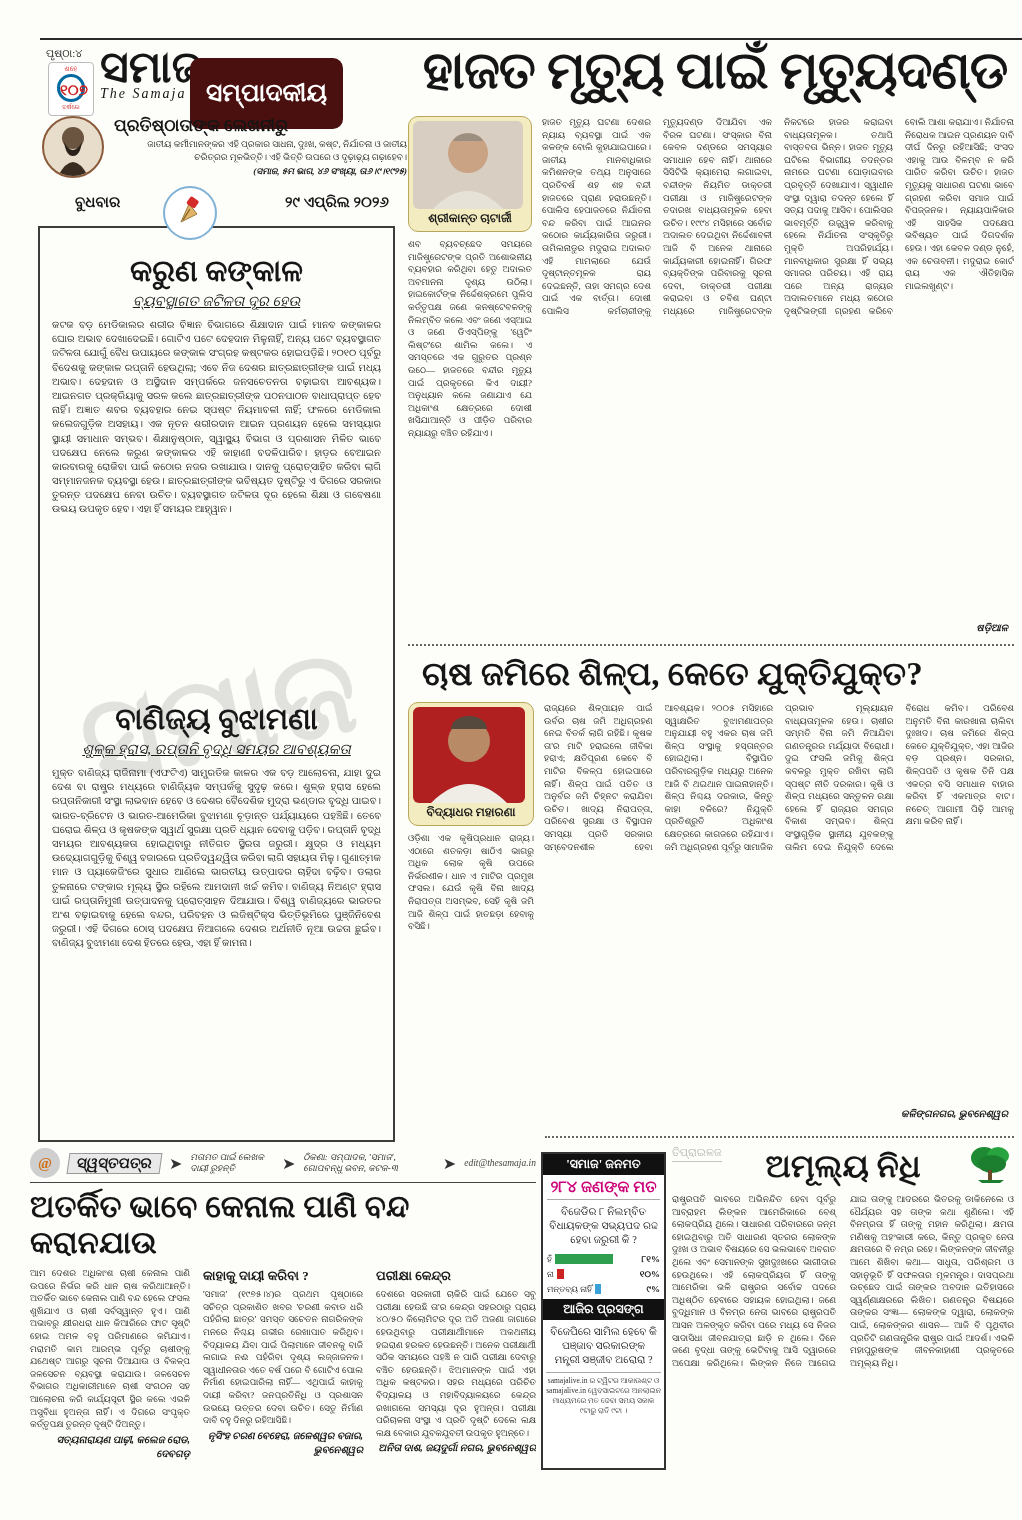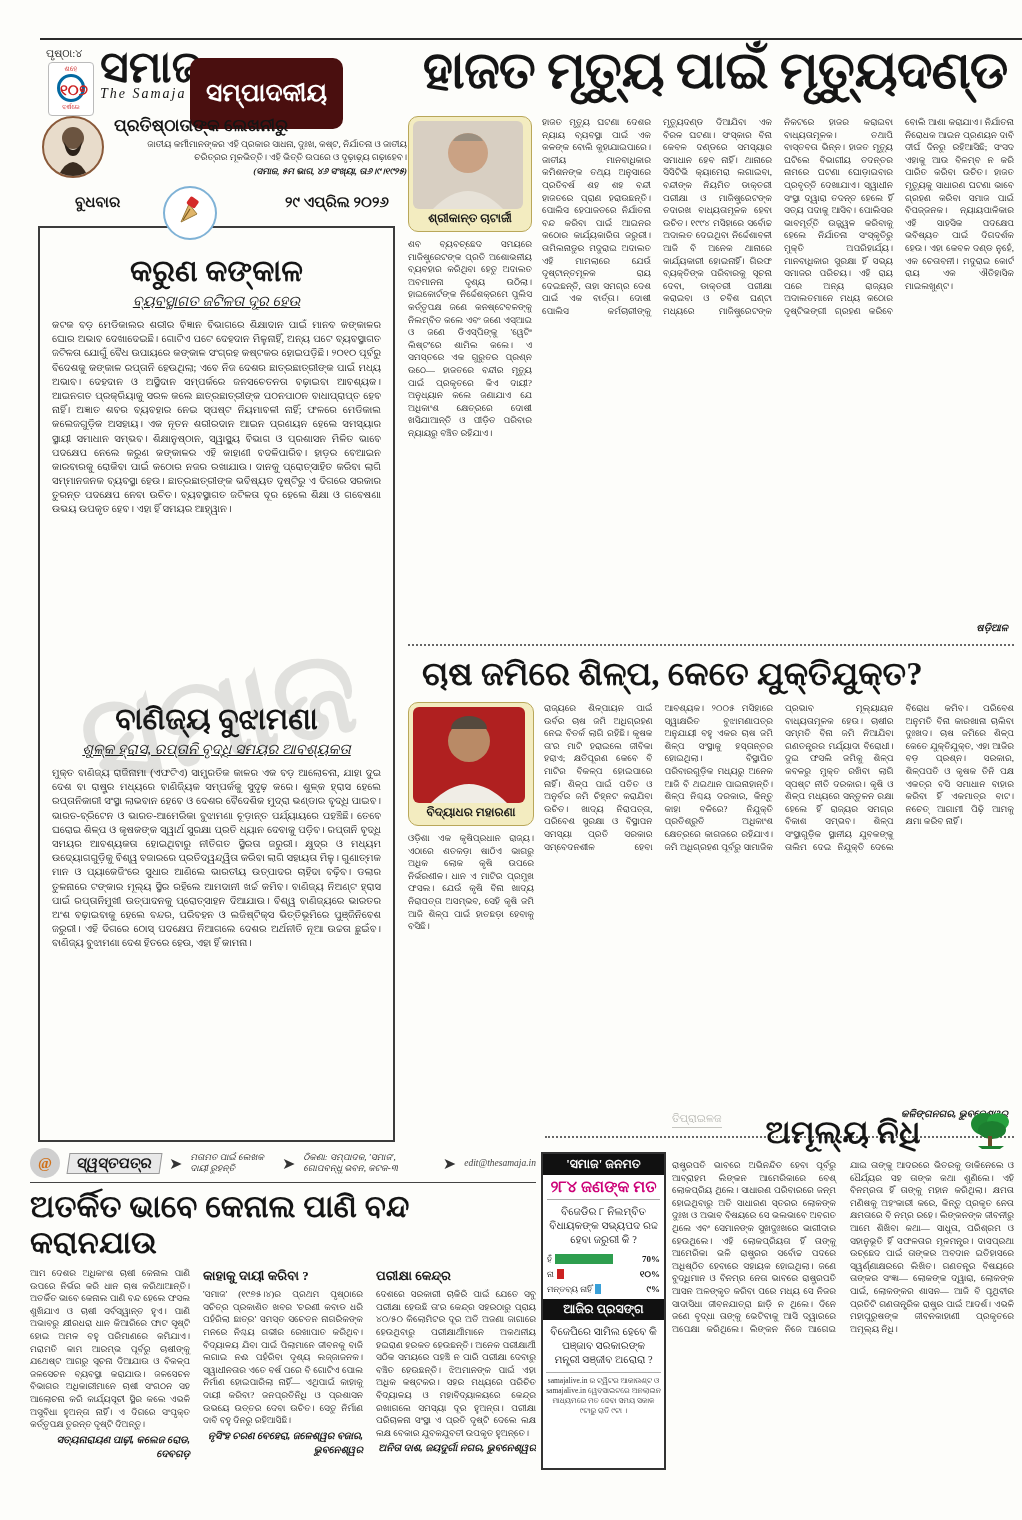--- a/index.html
+++ b/index.html
@@ -158,39 +158,39 @@
   </div>
 
   <div class="abs" style="left:541px;top:1152px;width:125px;height:318px;border:2px solid #333;background:#fff;">
     <div class="blackbar">'ସମାଜ' ଜନମତ</div>
     <div class="center bold" style="font-size:16px;color:#cc0077;padding:3px 0;border-bottom:1px solid #aaa;margin:0 4px;">୨୮୪ ଜଣଙ୍କ ମତ</div>
     <p class="center" style="font-size:10.5px;line-height:1.35;padding:5px 6px 2px;">ବିଜେଡିର ୮ ନିଲମ୍ବିତ ବିଧାୟକଙ୍କ ସଭ୍ୟପଦ ରଦ୍ଦ ହେବା ଜରୁରୀ କି ?</p>
     <div id="poll-bars">
         <div class="pollrow">
           <span class="polllbl">ହଁ</span>
           <span class="pollbar" style="width: 58.32px; background: rgb(46, 158, 79);"></span>
-          <span class="pollpct">70%</span>
+          <span class="pollpct">୮୧%</span>
         </div>
         <div class="pollrow">
           <span class="polllbl">ନା</span>
           <span class="pollbar" style="width: 7.2px; background: rgb(204, 34, 34);"></span>
           <span class="pollpct">୧୦%</span>
         </div>
         <div class="pollrow">
           <span class="polllbl">ମନ୍ତବ୍ୟ ନାହିଁ</span>
           <span class="pollbar" style="width: 6.48px; background: rgb(58, 160, 216);"></span>
           <span class="pollpct">୯%</span>
         </div>
       </div>
     <div class="blackbar" style="margin-top:4px;">ଆଜିର ପ୍ରସଙ୍ଗ</div>
     <p class="center" style="font-size:10.5px;line-height:1.35;padding:5px 6px;">ବିଜେପିରେ ସାମିଲ ହେବେ କି ପଞ୍ଜାବ ସରକାରଙ୍କ ମନ୍ତ୍ରୀ ସଞ୍ଜୀବ ଅରୋରା ?</p>
     <p class="center" style="font-size:7.5px;line-height:1.35;border-top:1px solid #aaa;margin:0 3px;padding-top:3px;color:#333;">samajalive.in ର ଟ୍ୱିଟର ଆକାଉଣ୍ଟ ଓ samajalive.in ୱେବସାଇଟରେ ଅନଲାଇନ ମାଧ୍ୟମରେ ମତ ଦେବା ସମୟ ସକାଳ ୯ଟାରୁ ରାତି ୯ଟା ।</p>
   </div>
 
-  <div class="abs" style="left:672px;top:1112px;width:342px;height:370px;">
+  <div class="abs" style="left:672px;top:1146px;width:342px;height:370px;">
     <div class="abs" style="left:0;top:0;font-size:11px;color:#b5b5b0;border-bottom:1px solid #c5c5c0;padding-bottom:2px;">ତିପ୍ରାଇଳଜ</div>
     <div class="abs" style="right:2px;top:-2px;">
       <svg width="44" height="40" viewBox="0 0 44 40">
         <ellipse cx="16" cy="14" rx="13" ry="11" fill="#1f8a34"></ellipse>
         <ellipse cx="30" cy="12" rx="11" ry="9" fill="#27a33f"></ellipse>
         <ellipse cx="24" cy="20" rx="14" ry="9" fill="#1c7f30"></ellipse>
         <rect x="20" y="26" width="4" height="10" fill="#6b4a2a"></rect>
         <path d="M10 36 h26 l-4 3 h-18 z" fill="#1c7f30"></path>
       </svg>
     </div>

